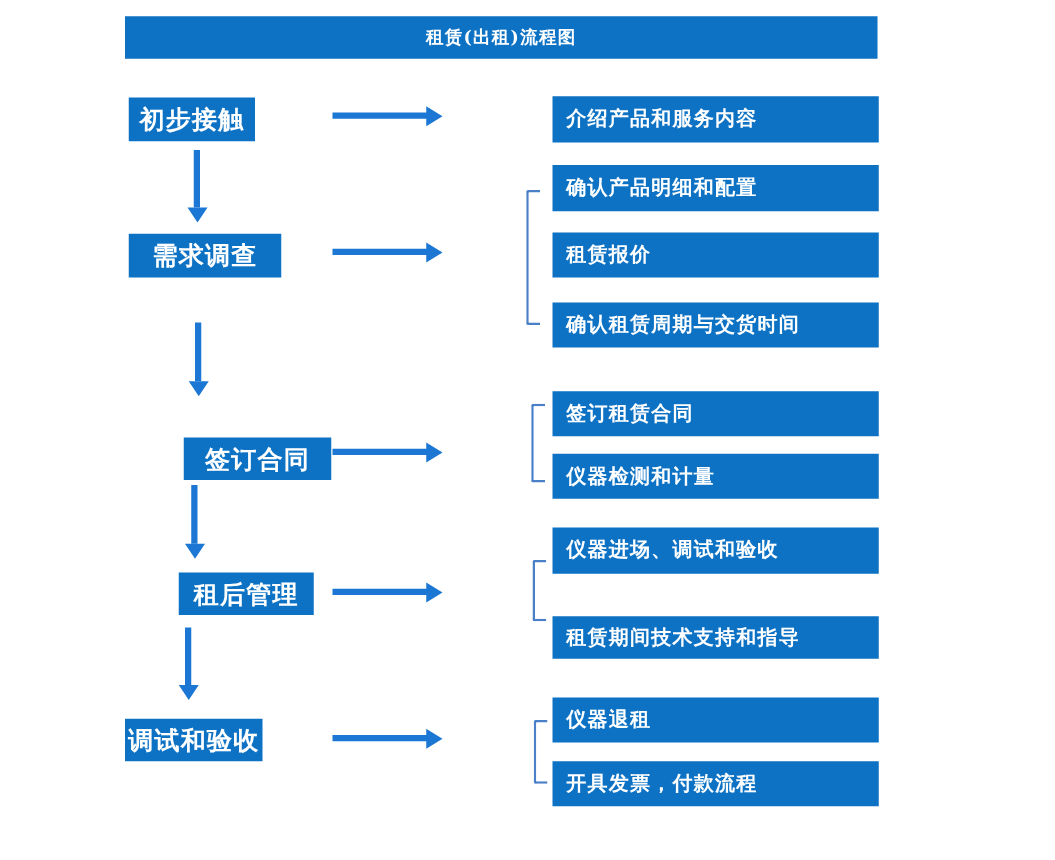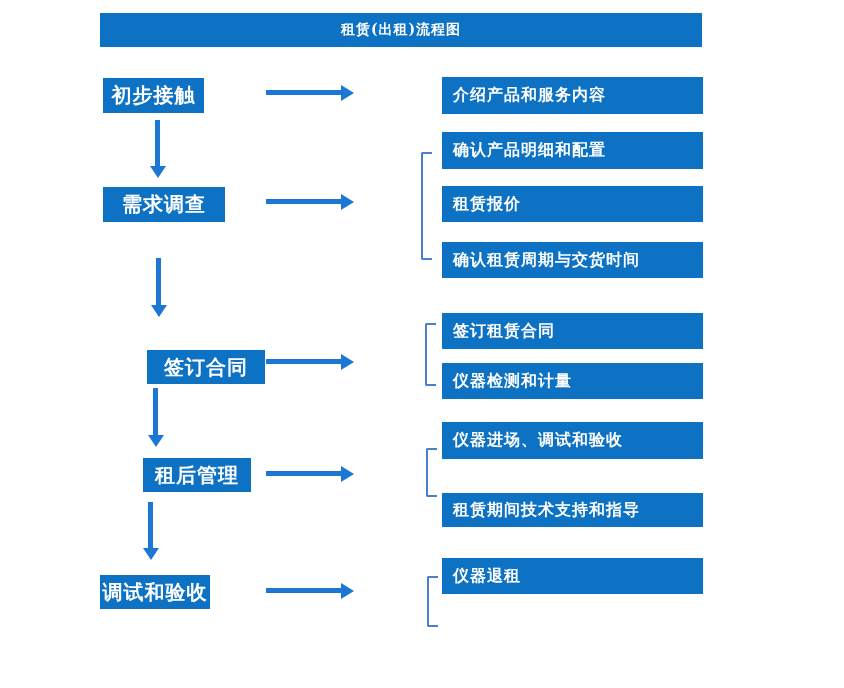--- a/index.html
+++ b/index.html
@@ -138,20 +138,21 @@
 
   <div class="detail d0">介绍产品和服务内容</div>
   <div class="detail d1">确认产品明细和配置</div>
   <div class="detail d2">租赁报价</div>
   <div class="detail d3">确认租赁周期与交货时间</div>
   <div class="detail d4">签订租赁合同</div>
   <div class="detail d5">仪器检测和计量</div>
   <div class="detail d6">仪器进场、调试和验收</div>
   <div class="detail d7">租赁期间技术支持和指导</div>
   <div class="detail d8">仪器退租</div>
+  <div class="detail d9">开具发票，付款流程</div>
 
   <div class="harrow h1">
     <div class="shaft"></div>
     <div class="head"></div>
   </div>
   <div class="harrow h2">
     <div class="shaft"></div>
     <div class="head"></div>
   </div>
   <div class="harrow h3">

